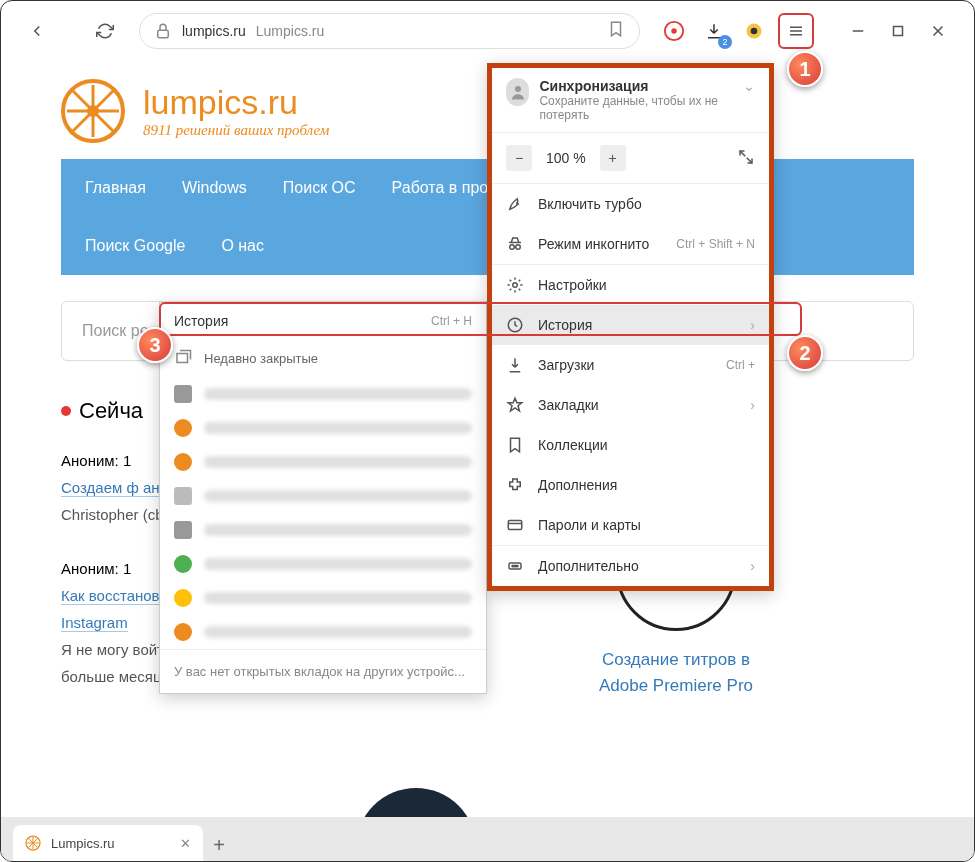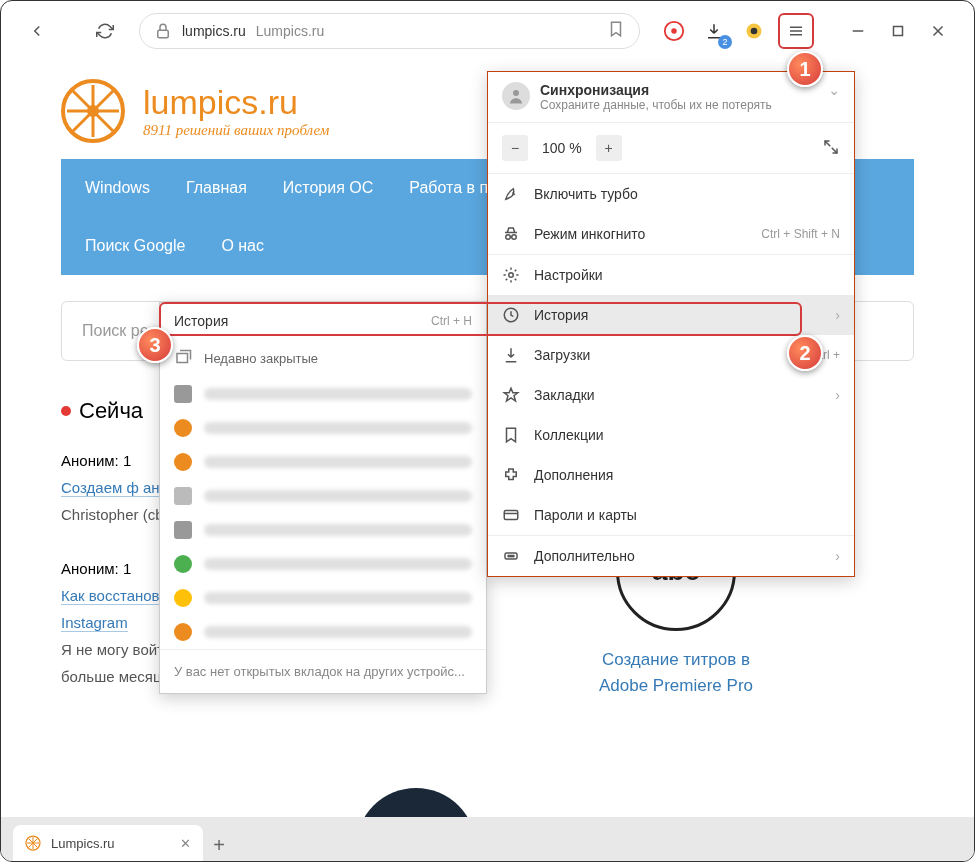--- a/index.html
+++ b/index.html
@@ -25,21 +25,21 @@
 .search-box{border:1px solid #ddd;border-radius:6px;height:60px;display:flex;align-items:center;padding:0 20px;margin-top:26px;color:#999;font-size:16px}
 .content{display:flex;gap:40px;margin-top:30px}
 .side{width:230px;font-size:15px;line-height:1.8}
 .live{display:flex;align-items:center;gap:8px;font-size:22px;margin-bottom:16px}
 .live-dot{width:10px;height:10px;background:#e53935;border-radius:5px}
 .lnk{color:#357ab7;border-bottom:1px solid #a8c8e3}
 .cards{flex:1;display:flex;gap:90px;flex-wrap:wrap;padding-top:120px}
 .card{width:170px;text-align:center}
 .card-ico{width:120px;height:120px;margin:0 auto 16px;border-radius:60px;display:flex;align-items:center;justify-content:center;font-size:48px;font-weight:bold}
 .card-title{color:#357ab7;font-size:17px;line-height:1.5}
-.menu{position:absolute;top:70px;left:486px;width:368px;background:#fff;border:1px solid #c2410c;box-shadow:0 4px 16px rgba(0,0,0,.2);z-index:100;font-size:14px;color:#333}
+.menu{position:absolute;top:62px;left:486px;width:287px;background:#fff;border:5px solid #c2410c;box-shadow:0 4px 16px rgba(0,0,0,.2);z-index:100;font-size:14px;color:#333}
 .menu-sync{padding:10px 14px;display:flex;gap:10px;align-items:flex-start;border-bottom:1px solid #eee}
 .sync-av{width:28px;height:28px;border-radius:14px;background:#ddd;display:flex;align-items:center;justify-content:center;color:#888}
 .sync-t{font-weight:bold;font-size:14px}
 .sync-s{font-size:12px;color:#888}
 .sync-chev{margin-left:auto;color:#aaa}
 .menu-zoom{padding:12px 14px;display:flex;align-items:center;gap:6px;border-bottom:1px solid #eee}
 .zoom-btn{width:26px;height:26px;background:#eee;border-radius:3px;display:flex;align-items:center;justify-content:center;color:#555}
 .zoom-val{padding:0 8px}
 .zoom-fs{margin-left:auto;color:#555}
 .mi{padding:11px 14px;display:flex;align-items:center;gap:14px}
@@ -143,23 +143,23 @@
         </g>
         <circle cx="32" cy="32" r="6" fill="#ec8b1f"></circle>
       </svg>
     <div>
       <div class="brand">lumpics.ru</div>
       <div class="tagline">8911 решений ваших проблем</div>
     </div>
   </div>
   <div class="nav">
     <div class="nav-row">
+      <a>Главная</a>
       <a>Windows</a>
-      <a>Главная</a>
-      <a>История ОС</a>
+      <a>Поиск ОС</a>
       <a>Работа в программ</a>
     </div>
     <div class="nav-row">
       <a>Поиск Google</a>
       <a>О нас</a>
     </div>
   </div>
   <div class="search-box">
       <span>Поиск ре</span>
     </div>

